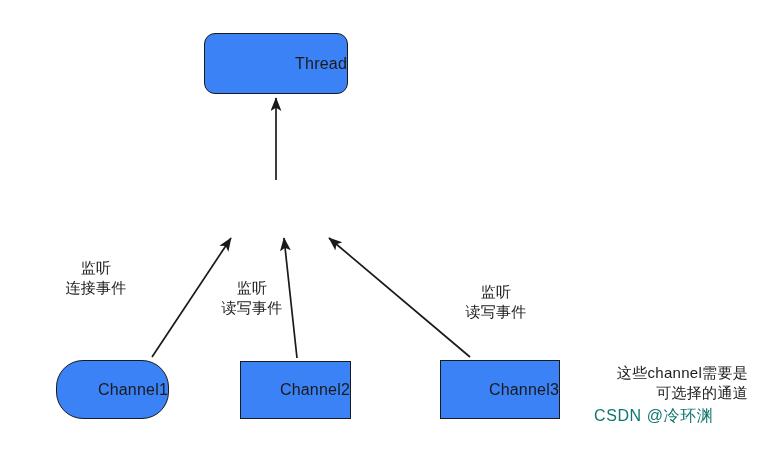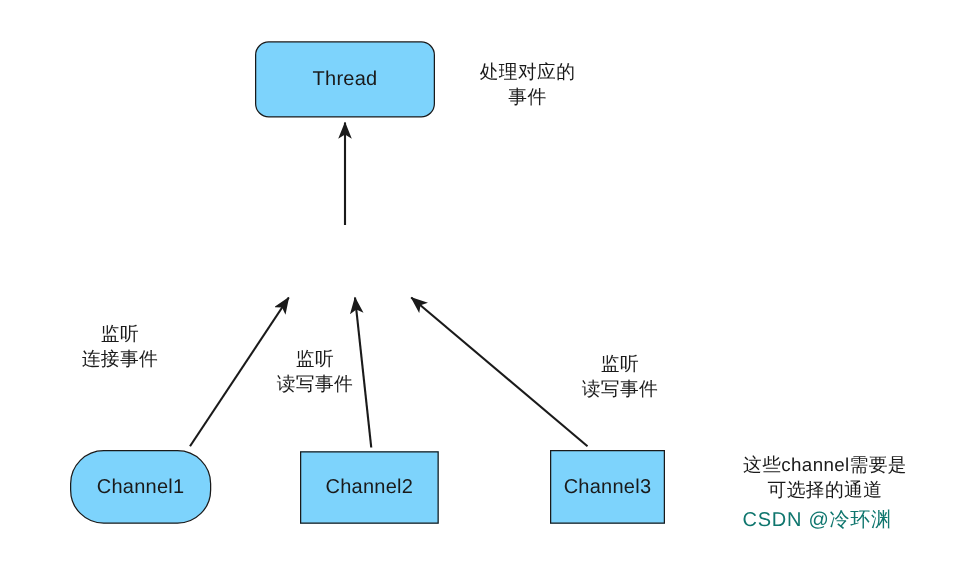--- a/index.html
+++ b/index.html
@@ -21,24 +21,24 @@
     position: absolute;
     left: 0;
     top: 0;
     width: 771px;
     height: 461px;
   }
   .node {
     position: absolute;
     box-sizing: border-box;
     border: 1.6px solid #1a1a1a;
-    background: #7dd3fc;
+    background: #3b82f6;
     display: flex;
     align-items: center;
-    justify-content: center;
+    justify-content: flex-end;
     color: #1a1a1a;
     font-size: 16px;
     line-height: 1.2;
     letter-spacing: 0.2px;
     white-space: nowrap;
   }
   .node.rounded {
     border-radius: 11px;
   }
   .node-label {
@@ -65,21 +65,21 @@
   }
   #node-channel2 {
     left: 240px;
     top: 361px;
     width: 111px;
     height: 58px;
   }
   #node-channel3 {
     left: 440px;
     top: 360px;
-    width: 92px;
+    width: 120px;
     height: 59px;
   }
   .edge-label,
   .note {
     position: absolute;
     color: #1a1a1a;
     font-size: 15px;
     line-height: 1.35;
     text-align: center;
     white-space: pre-line;
@@ -102,20 +102,21 @@
   }
   #note-thread {
     left: 366px;
     top: 48px;
     width: 112px;
   }
   #note-channels {
     left: 572px;
     top: 363px;
     width: 176px;
+    text-align: right;
   }
   #watermark {
     position: absolute;
     left: 594px;
     top: 406px;
     color: #0f766e;
     font-size: 16px;
     letter-spacing: 0.6px;
     white-space: nowrap;
   }
@@ -168,21 +169,19 @@
 
   <div class="edge-label" id="label-edge-1">监听
 连接事件</div>
 
   <div class="edge-label" id="label-edge-2">监听
 读写事件</div>
 
   <div class="edge-label" id="label-edge-3">监听
 读写事件</div>
 
-  <div class="note" id="note-thread">处理对应的
-事件</div>
 
   <div class="note" id="note-channels">这些channel需要是
 可选择的通道</div>
 
   <div id="watermark">CSDN @冷环渊</div>
 
 </div>
 
 </body></html>

